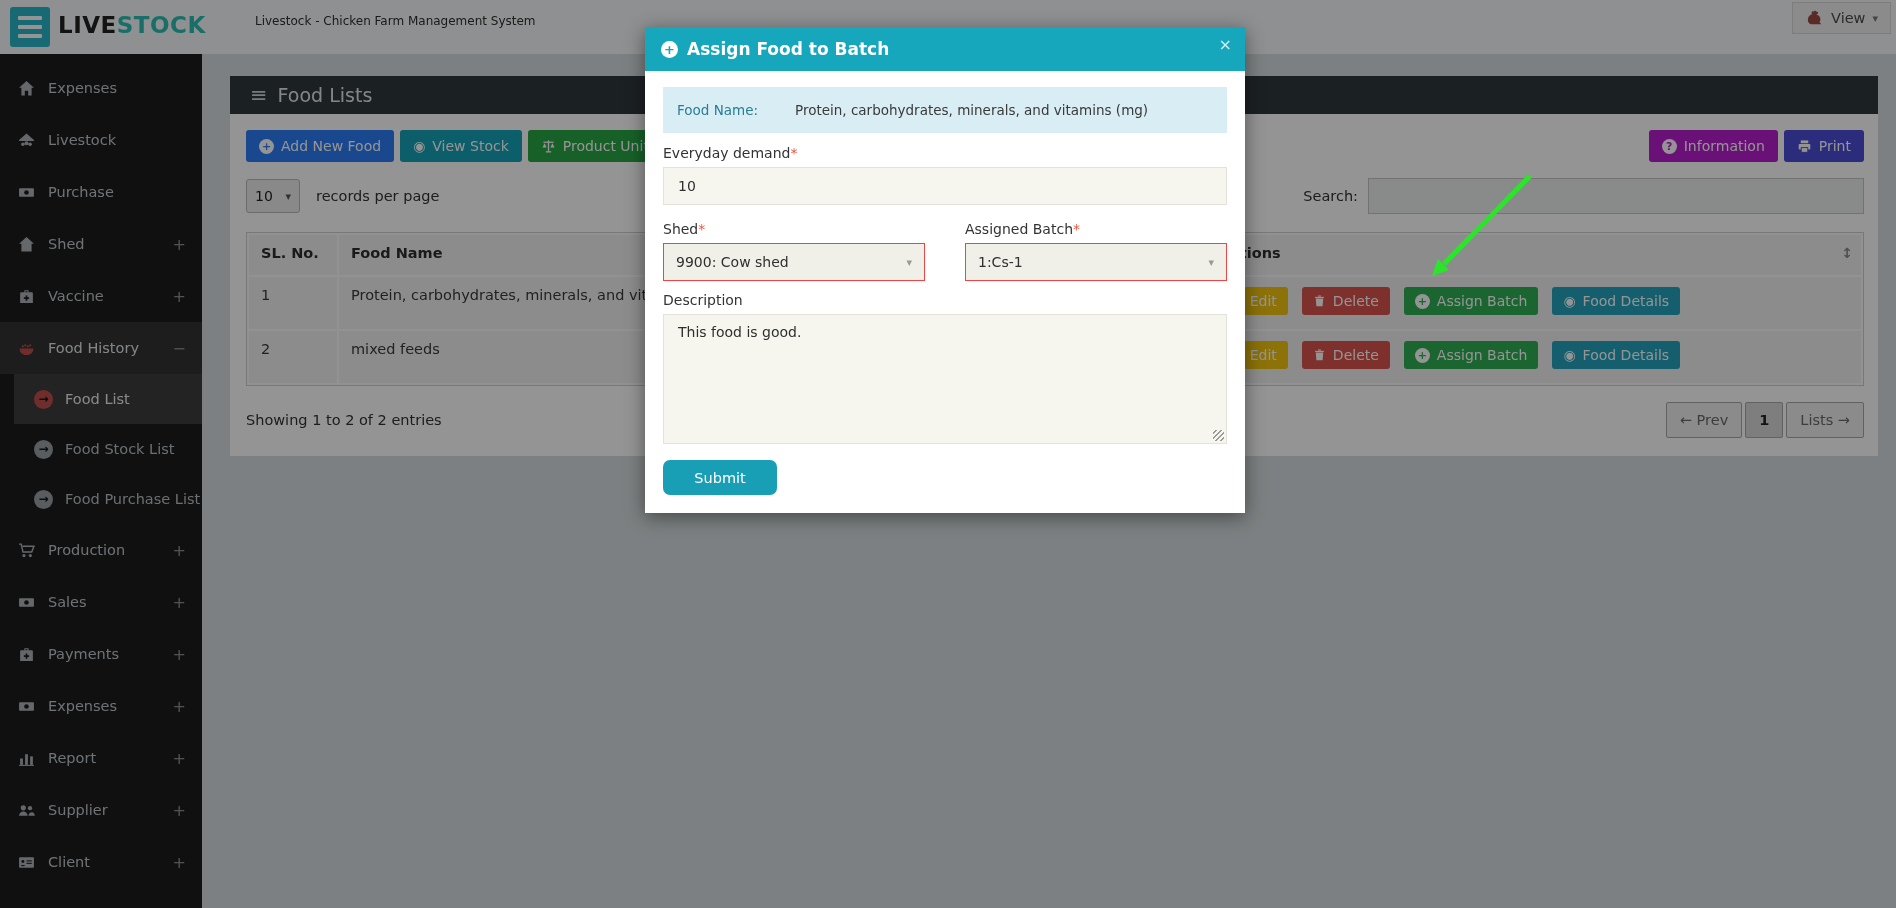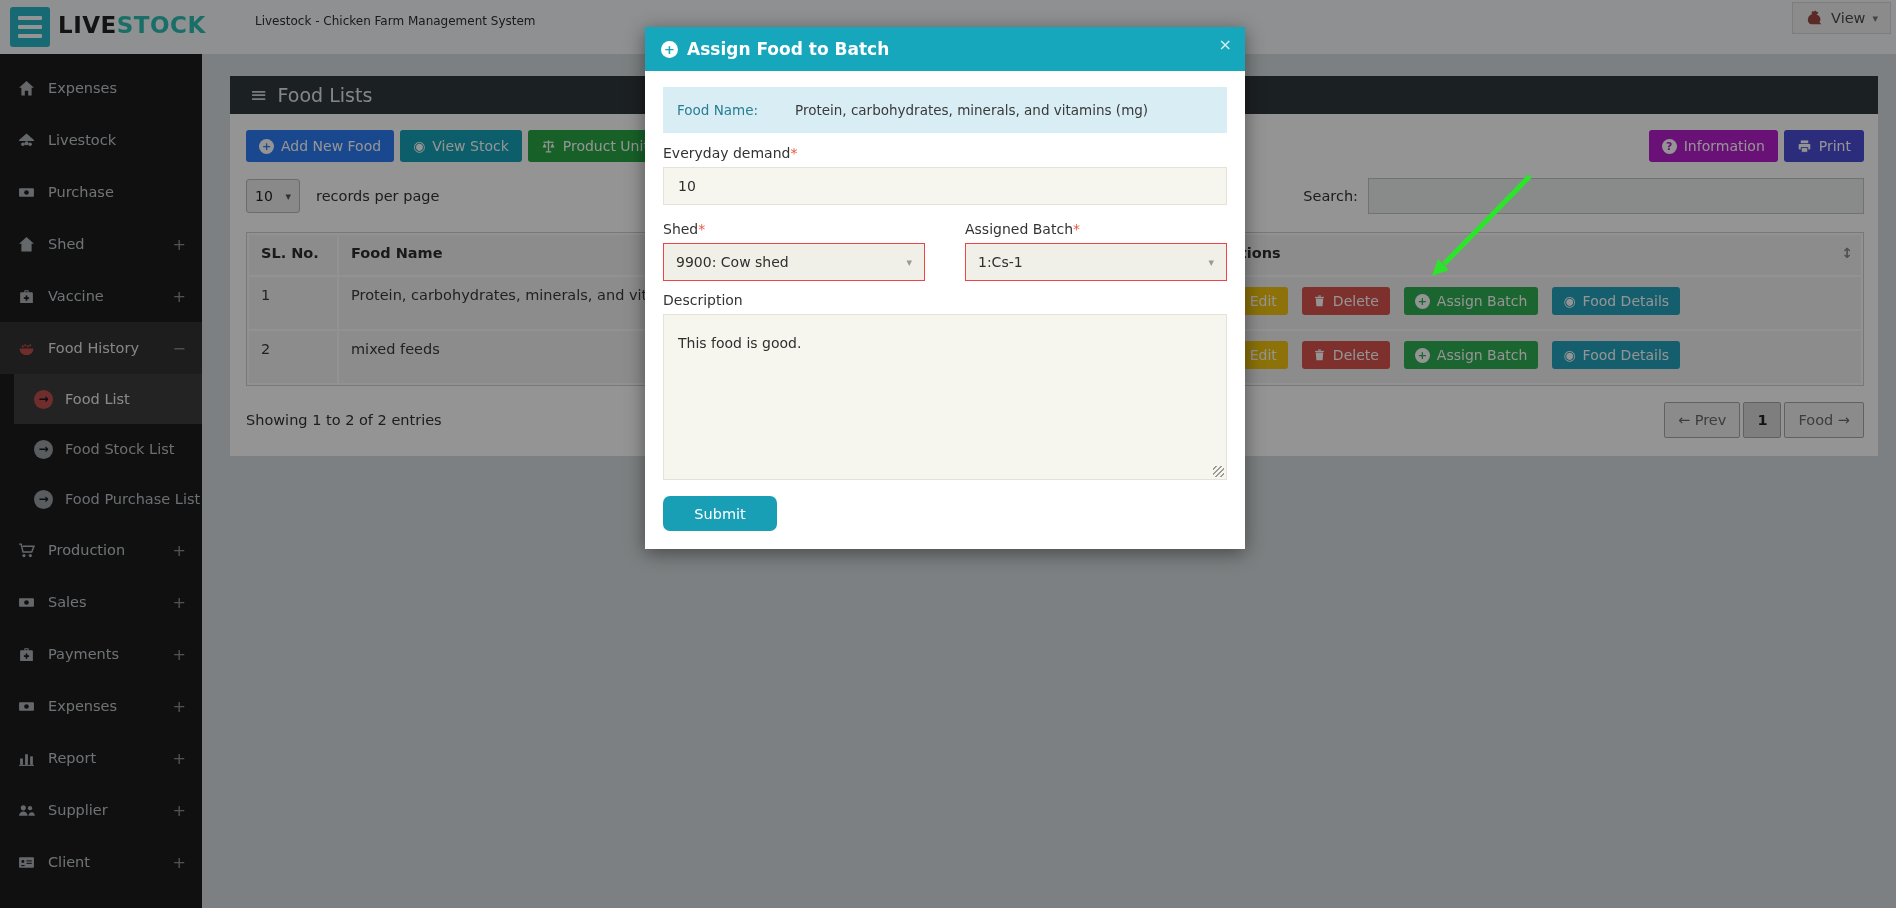--- a/index.html
+++ b/index.html
@@ -91,21 +91,21 @@
   .fb-value { color:#3a3a3a; }
   .f-label { font-size:14px; color:#333; margin-bottom:6px; margin-top:4px; }
   .req { color:#e9573f; }
   .f-input { height:38px; background:#f6f6ee; border:1px solid #e3e3da; display:flex; align-items:center;
              padding:0 14px; font-size:14px; color:#2f2f2f; margin-bottom:12px; }
   .two-col { display:flex; gap:40px; margin-bottom:11px; }
   .two-col > div { flex:1; }
   .f-select { height:38px; background:#f0f0e8; border:1px solid #ef4444; display:flex; align-items:center;
               justify-content:space-between; padding:0 12px; font-size:14px; color:#2f2f2f; cursor:pointer; }
   .f-select .caret { color:#999; font-size:11px; }
-  .f-textarea { height:166px; background:#f6f6ee; border:1px solid #e3e3da; padding:20px 14px; font-size:14px;
+  .f-textarea { height:130px; background:#f6f6ee; border:1px solid #e3e3da; padding:9px 14px; font-size:14px;
                 color:#2f2f2f; position:relative; }
   .f-textarea::after { content:""; position:absolute; right:2px; bottom:2px; width:11px; height:11px;
       background:repeating-linear-gradient(135deg, transparent 0 2px, #9a9a9a 2px 3.5px); }
   .submit-btn { margin-top:16px; width:114px; height:35px; background:#189fb5; color:#fff; border:none;
                 border-radius:7px; font-size:14.5px; font-family:inherit; cursor:pointer; }
   .arrow-svg { position:absolute; left:1408px; top:158px; z-index:200; pointer-events:none; }
 </style>
 </head>
 <body>
 
@@ -405,21 +405,21 @@
           </tr>
         </tbody>
           </table>
 
         <div class="tbl-foot">
           <span class="showing">Showing 1 to 2 of 2 entries</span>
           <span class="spacer"></span>
           <div class="pager">
             <span class="pg">← Prev</span>
             <span class="pg active">1</span>
-            <span class="pg">Food →</span>
+            <span class="pg">Lists →</span>
           </div>
         </div>
 
       </div>
     </div>
   </div>
 
   <div class="backdrop"></div>
 
   <div class="modal">

